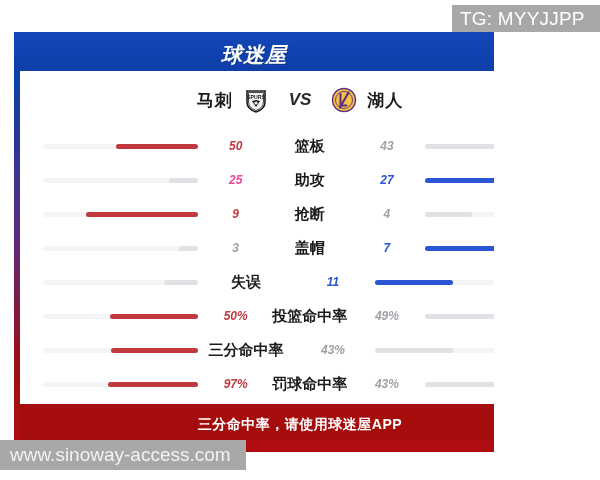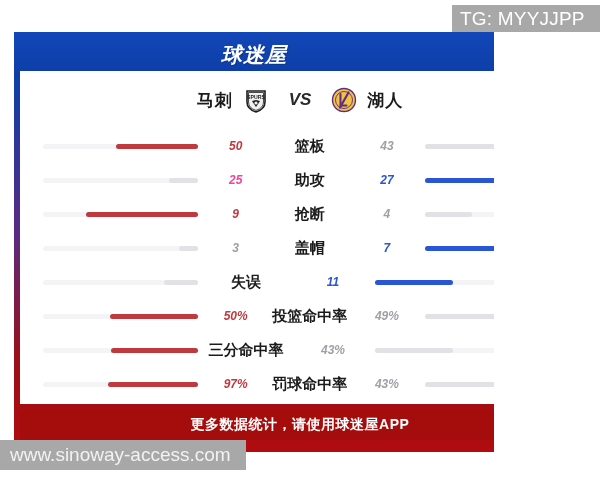--- a/index.html
+++ b/index.html
@@ -319,18 +319,18 @@
           <div class="val right" style="color: rgb(160, 160, 166);">43%</div>
           <div class="bar-track right">
             <div class="bar-fill" style="width: 48%; background: rgb(226, 226, 230);"></div>
           </div>
         </div>
       </div>
 
   </div>
 
   <div id="footer-band">
-    <span id="footer-text">更多数据统计，请使用球迷屋APP</span>
+    <span id="footer-text">三分命中率，请使用球迷屋APP</span>
   </div>
 
 </div>
 
 <div id="site-watermark">www.sinoway-access.com</div>
 
 </body></html>

